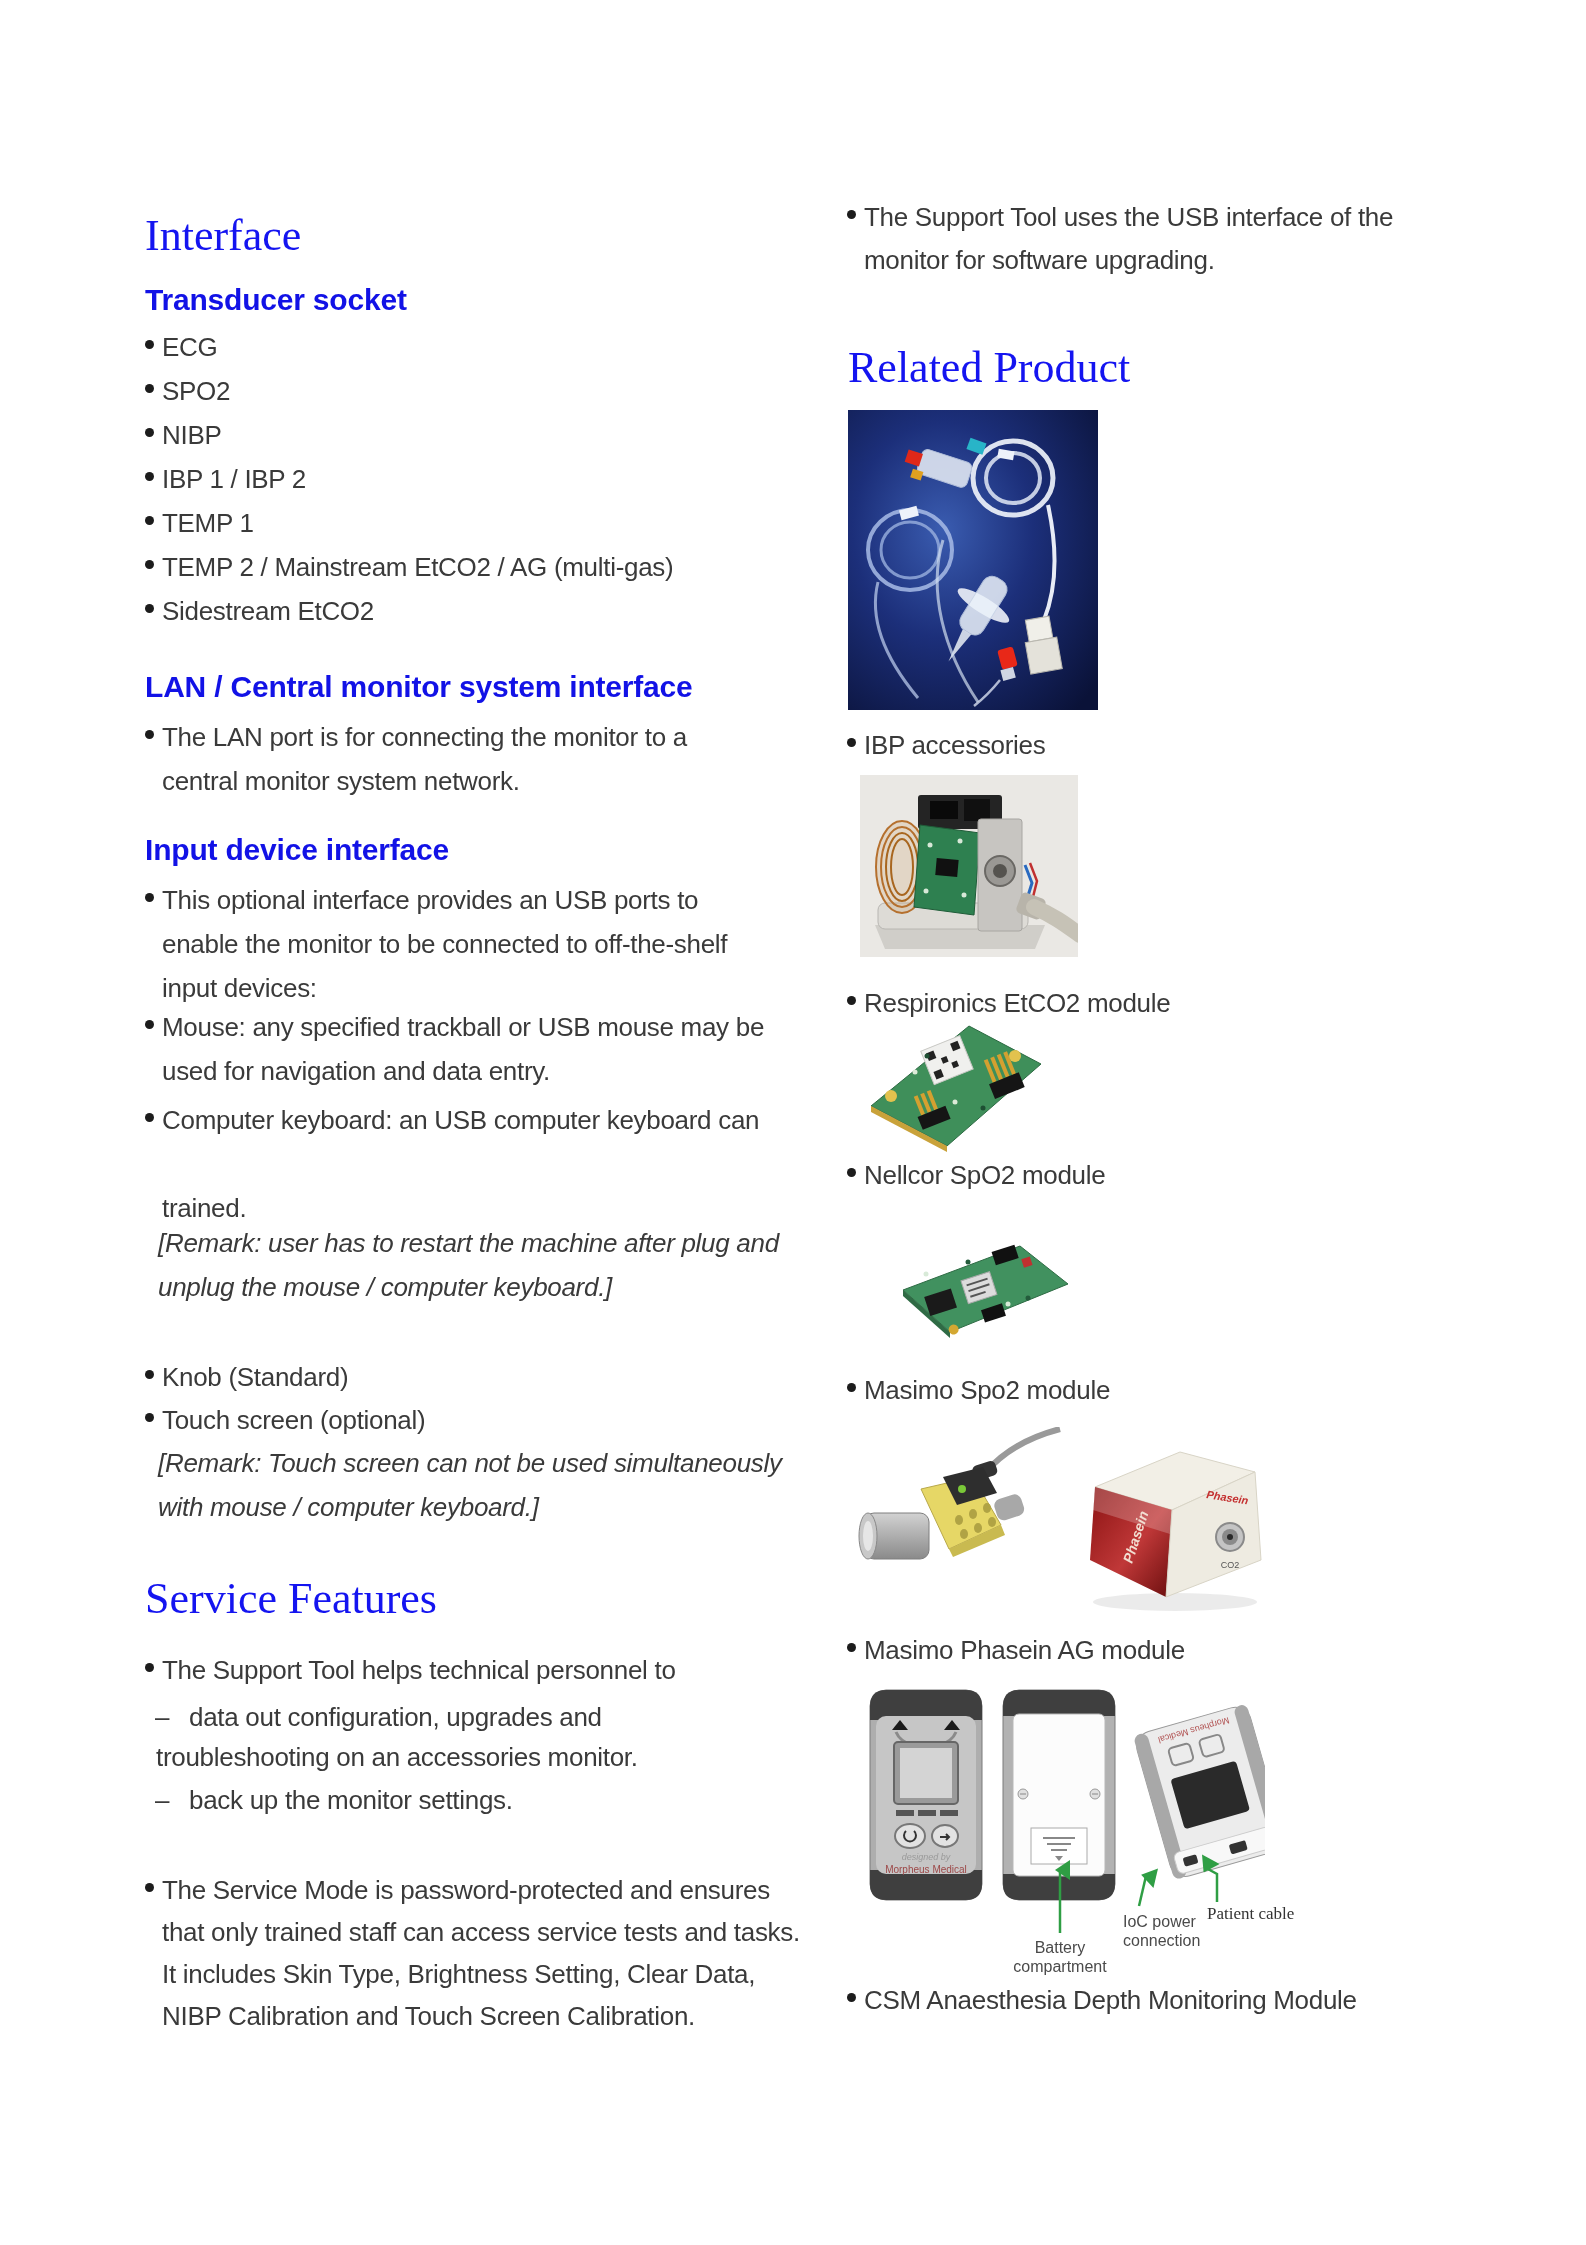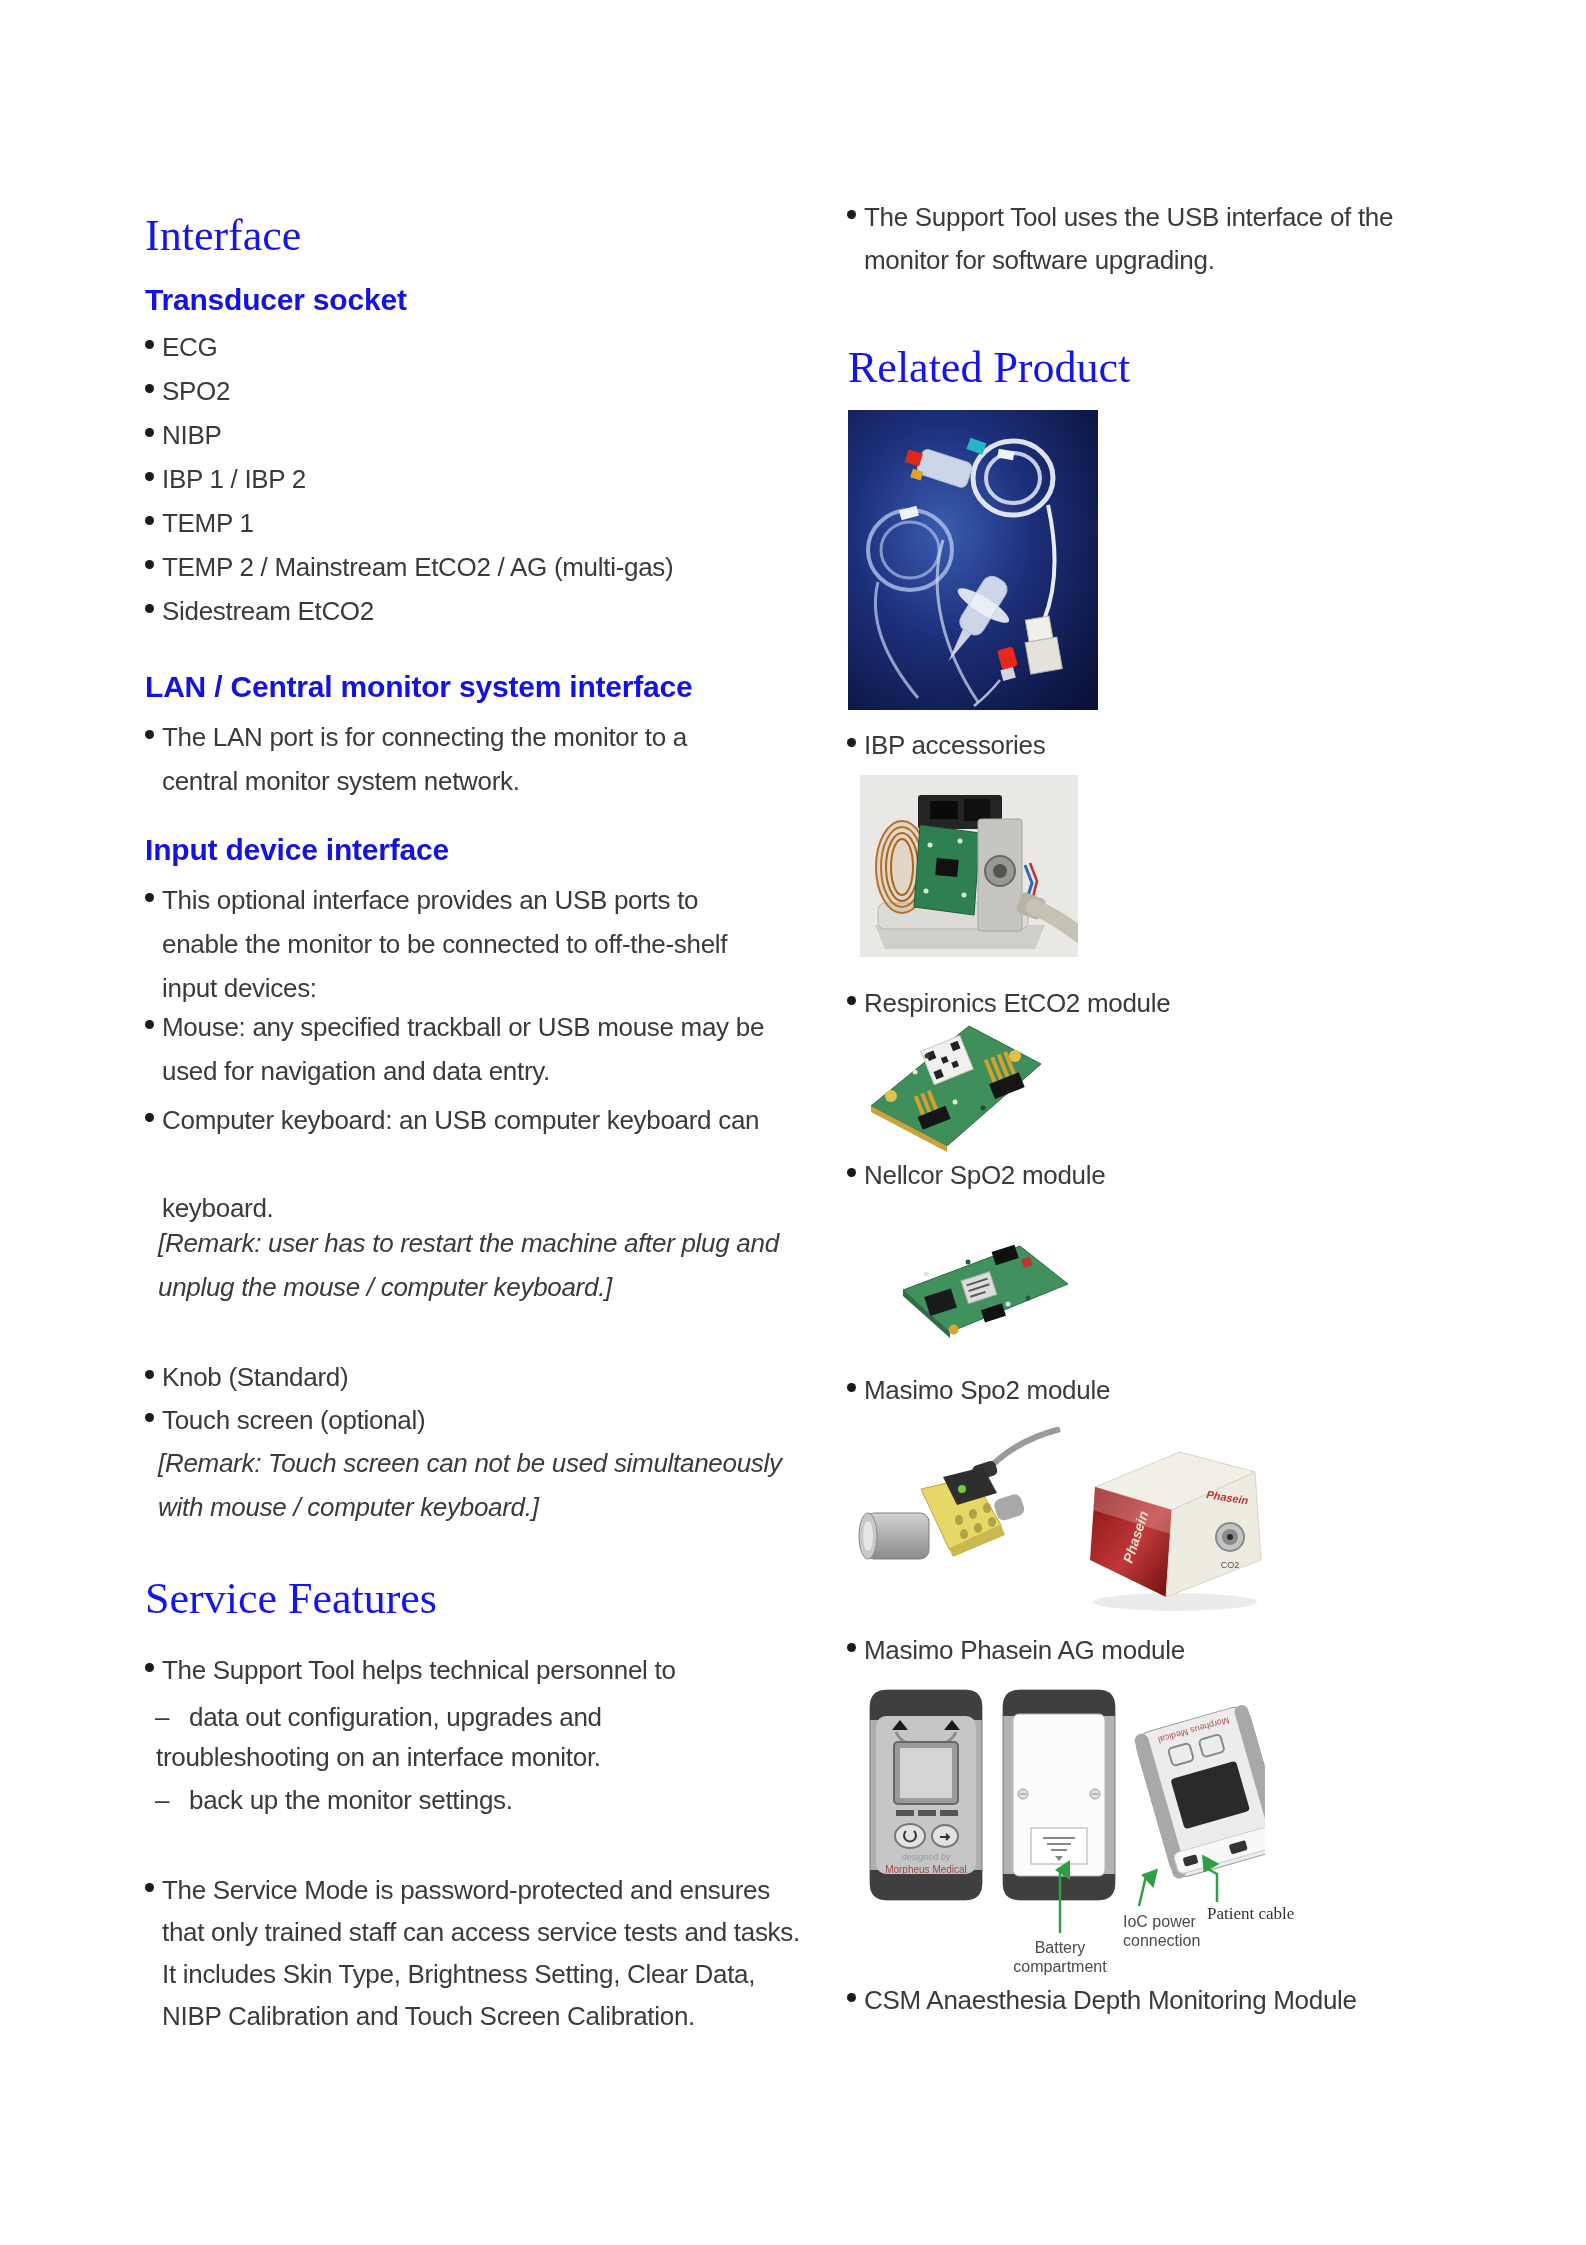--- a/index.html
+++ b/index.html
@@ -38,32 +38,32 @@
   <div class="t body" style="left:162px;top:721px"><span class="dot"></span><span>The LAN port is for connecting the monitor to a</span></div>
   <div class="t body" style="left:162px;top:765px"><span>central monitor system network.</span></div>
 
   <div class="t subhead" style="left:145px;top:833px">Input device interface</div>
   <div class="t body" style="left:162px;top:884px"><span class="dot"></span><span>This optional interface provides an USB ports to</span></div>
   <div class="t body" style="left:162px;top:928px"><span>enable the monitor to be connected to off-the-shelf</span></div>
   <div class="t body" style="left:162px;top:972px"><span>input devices:</span></div>
   <div class="t body" style="left:162px;top:1011px"><span class="dot"></span><span>Mouse: any specified trackball or USB mouse may be</span></div>
   <div class="t body" style="left:162px;top:1055px"><span>used for navigation and data entry.</span></div>
   <div class="t body" style="left:162px;top:1104px"><span class="dot"></span><span>Computer keyboard: an USB computer keyboard can</span></div>
-  <div class="t body" style="left:162px;top:1192px"><span>keyboard.</span></div>
+  <div class="t body" style="left:162px;top:1192px"><span>trained.</span></div>
   <div class="t body it" style="left:158px;top:1227px"><span>[Remark: user has to restart the machine after plug and</span></div>
   <div class="t body it" style="left:158px;top:1271px"><span>unplug the mouse / computer keyboard.]</span></div>
   <div class="t body" style="left:162px;top:1361px"><span class="dot"></span><span>Knob (Standard)</span></div>
   <div class="t body" style="left:162px;top:1404px"><span class="dot"></span><span>Touch screen (optional)</span></div>
   <div class="t body it" style="left:158px;top:1447px"><span>[Remark: Touch screen can not be used simultaneously</span></div>
   <div class="t body it" style="left:158px;top:1491px"><span>with mouse / computer keyboard.]</span></div>
 
   <div class="t serif-title" style="left:145px;top:1573px">Service Features</div>
   <div class="t body" style="left:162px;top:1654px"><span class="dot"></span><span>The Support Tool helps technical personnel to</span></div>
   <div class="t body" style="left:155px;top:1701px"><span class="dashch">–</span><span>data out configuration, upgrades and</span></div>
-  <div class="t body" style="left:156px;top:1741px"><span>troubleshooting on an interface monitor.</span></div>
+  <div class="t body" style="left:156px;top:1741px"><span>troubleshooting on an accessories monitor.</span></div>
   <div class="t body" style="left:155px;top:1784px"><span class="dashch">–</span><span>back up the monitor settings.</span></div>
   <div class="t body" style="left:162px;top:1874px"><span class="dot"></span><span>The Service Mode is password-protected and ensures</span></div>
   <div class="t body" style="left:162px;top:1916px"><span>that only trained staff can access service tests and tasks.</span></div>
   <div class="t body" style="left:162px;top:1958px"><span>It includes Skin Type, Brightness Setting, Clear Data,</span></div>
   <div class="t body" style="left:162px;top:2000px"><span>NIBP Calibration and Touch Screen Calibration.</span></div>
 
   <div class="t body" style="left:864px;top:201px"><span class="dot"></span><span>The Support Tool uses the USB interface of the</span></div>
   <div class="t body" style="left:864px;top:244px"><span>monitor for software upgrading.</span></div>
 
   <div class="t serif-title" style="left:848px;top:342px">Related Product</div>

